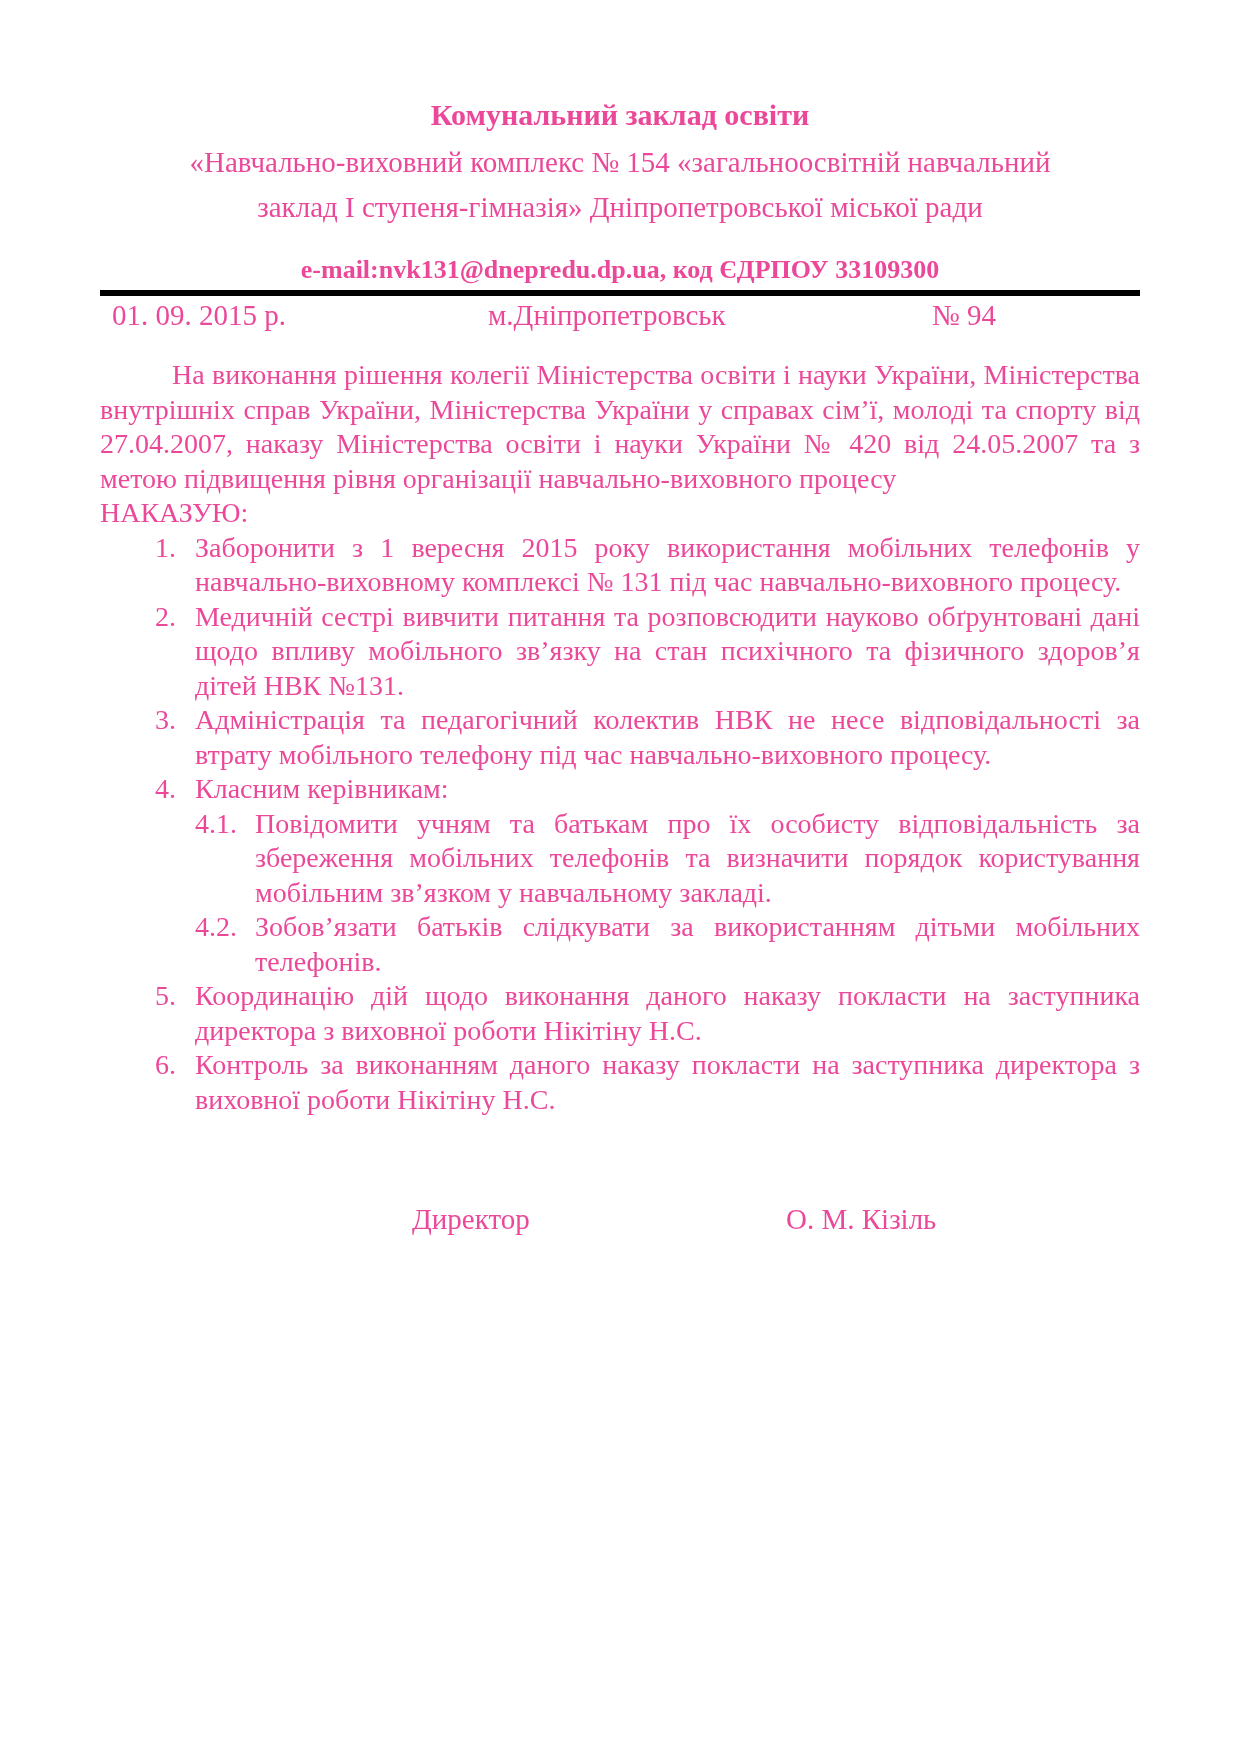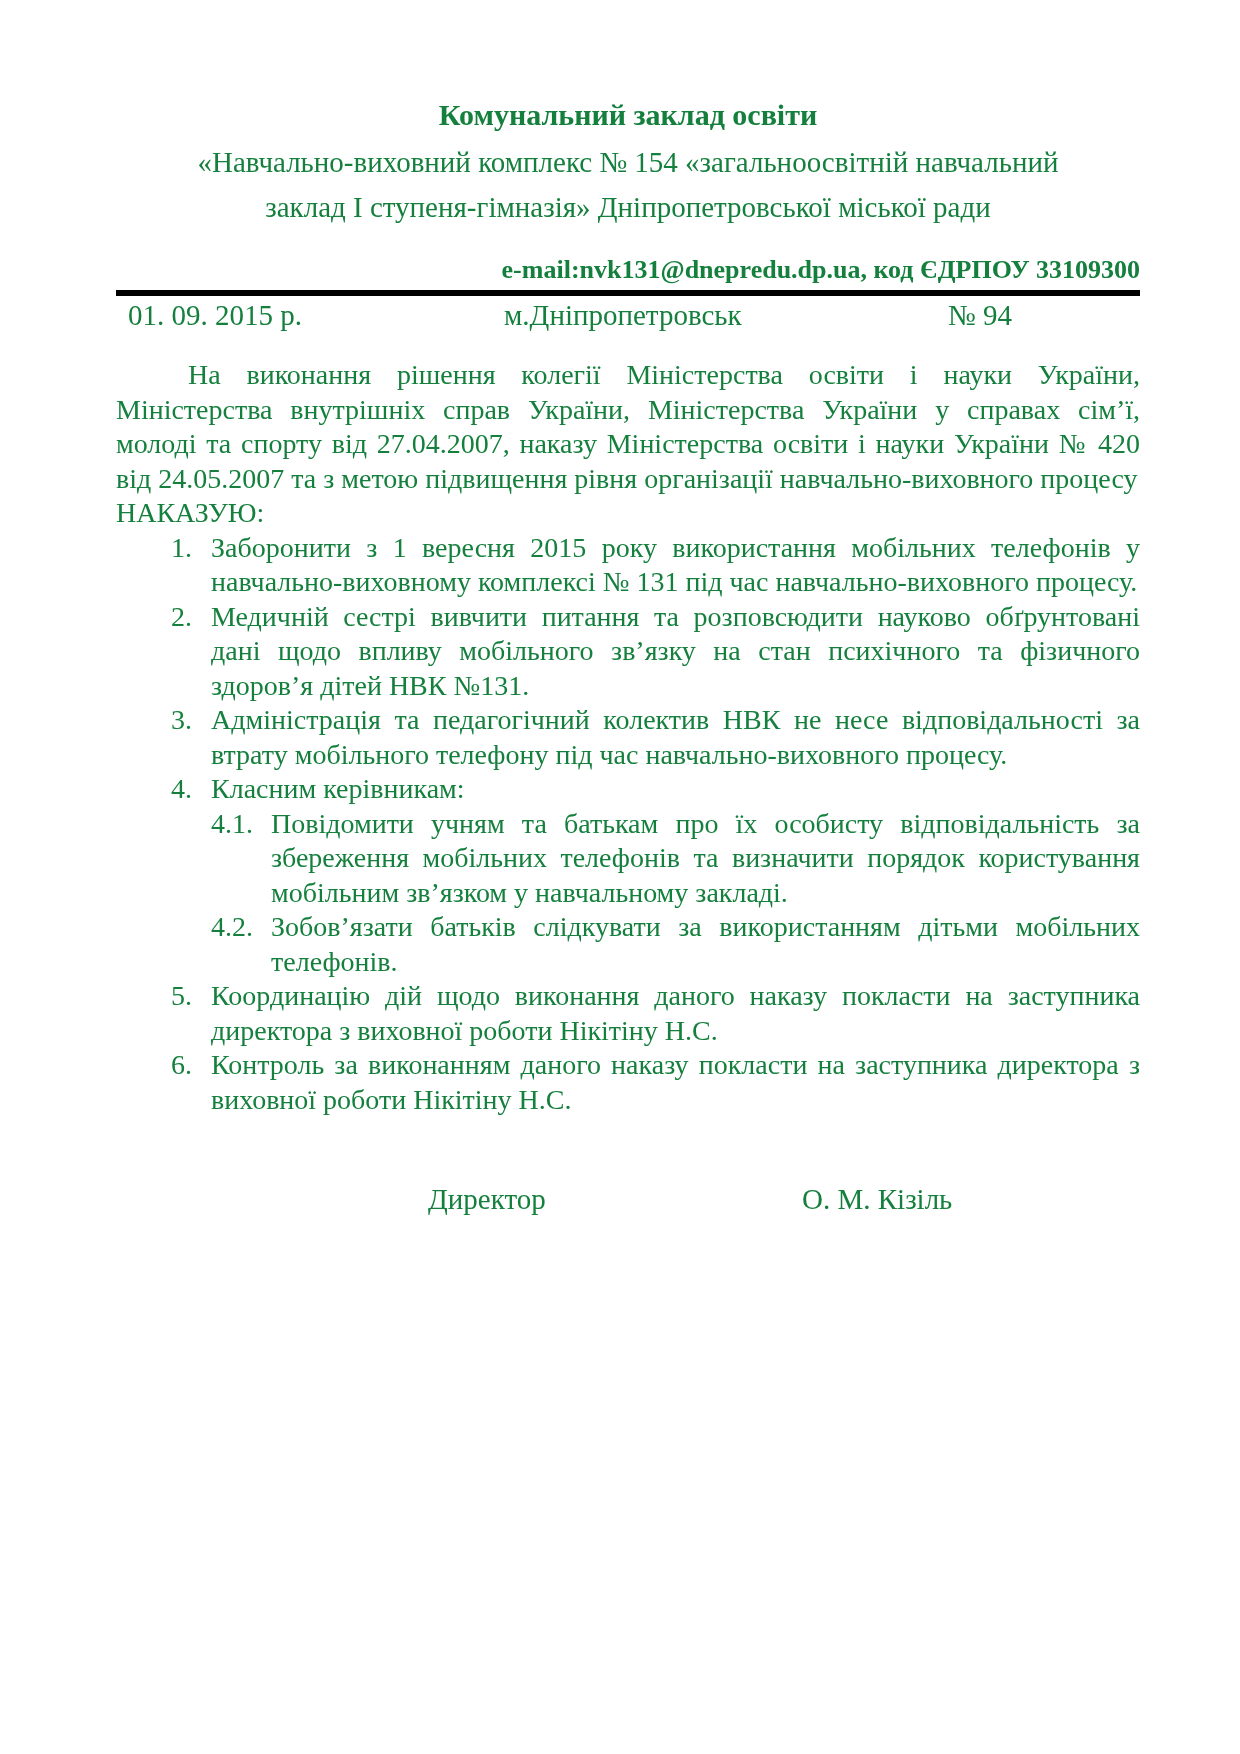--- a/index.html
+++ b/index.html
@@ -6,25 +6,24 @@
     margin: 0;
     padding: 0;
     background: #e8e8e8;
   }
   .page {
     position: relative;
     width: 1240px;
     height: 1754px;
     margin: 0 auto;
     background: #ffffff;
-    color: #15803d;
+    color: #ec4899;
     font-family: "Liberation Serif", "DejaVu Serif", serif;
     overflow: hidden;
     box-sizing: border-box;
-    padding-left: 16px;
   }
   .content {
     padding: 0 100px;
   }
   
   .org-title {
     margin-top: 98px;
     text-align: center;
     font-size: 30px;
     font-weight: bold;
@@ -36,21 +35,21 @@
     font-size: 29px;
     line-height: 45px;
   }
   .address-block {
     margin-top: 24px;
     text-align: center;
     font-size: 26px;
     line-height: 31px;
   }
   .address-line .phone { font-weight: bold; }
-  .email-line { font-weight: bold; text-align: right; }
+  .email-line { font-weight: bold; }
   .rule {
     margin-top: 5px;
     height: 6px;
     background: #000000;
   }
   
   .order-title {
     margin-top: 64px;
     text-align: center;
     font-size: 31px;
@@ -110,21 +109,21 @@
   .sub-item .num {
     flex: 0 0 60px;
   }
   .sub-item .txt {
     flex: 1;
     text-align: justify;
   }
   
   .signature-row {
     position: relative;
-    margin-top: 62px;
+    margin-top: 82px;
     height: 40px;
     font-size: 29px;
     line-height: 40px;
   }
   .signature-row .role { position: absolute; left: 312px; }
   .signature-row .name { position: absolute; left: 686px; }
 </style>
 </head>
 <body>
 

